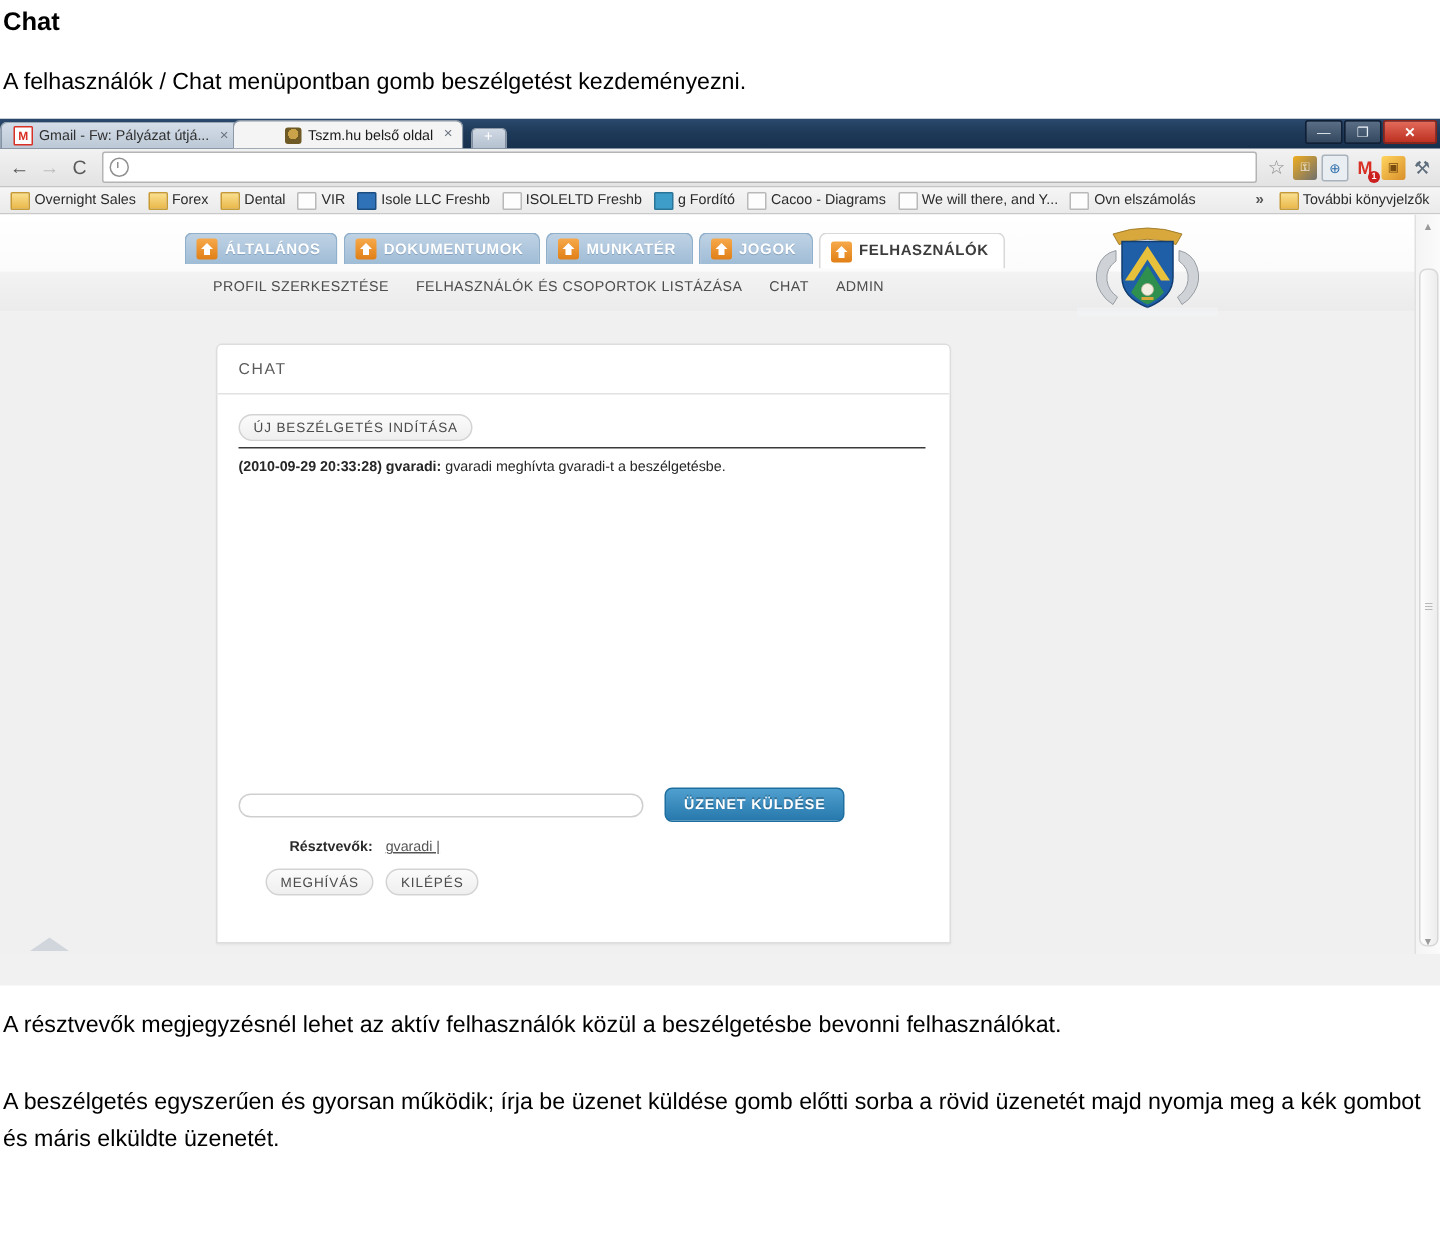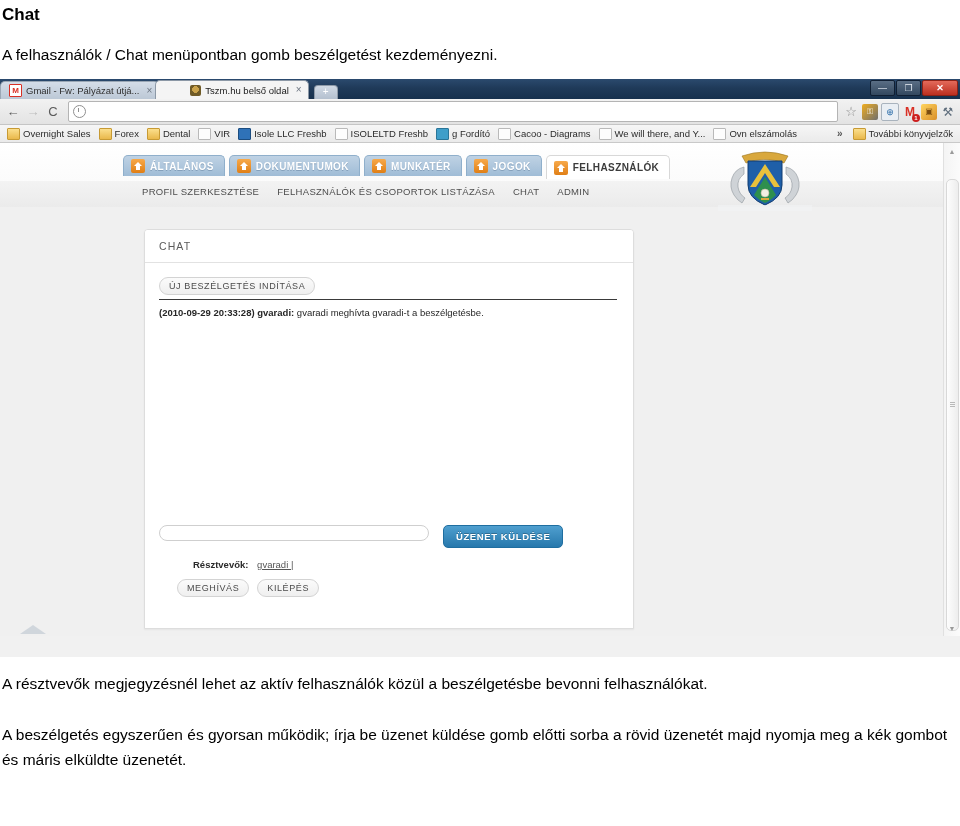--- a/index.html
+++ b/index.html
@@ -413,21 +413,21 @@
     margin-top: 7px;
     font-size: 9.5px;
     color: #262626;
   }
   .convo-line b { font-weight: bold; }
 
   .composer {
     position: absolute;
     left: 14px; right: 14px; bottom: 82px;
     display: flex;
-    align-items: flex-start;
+    align-items: center;
   }
   .msg-input {
     width: 270px;
     height: 16px;
     border: 1px solid #cfcfcf;
     border-radius: 9px;
     background: #fff;
     box-sizing: border-box;
     font-size: 9.5px;
     padding: 0 8px;

